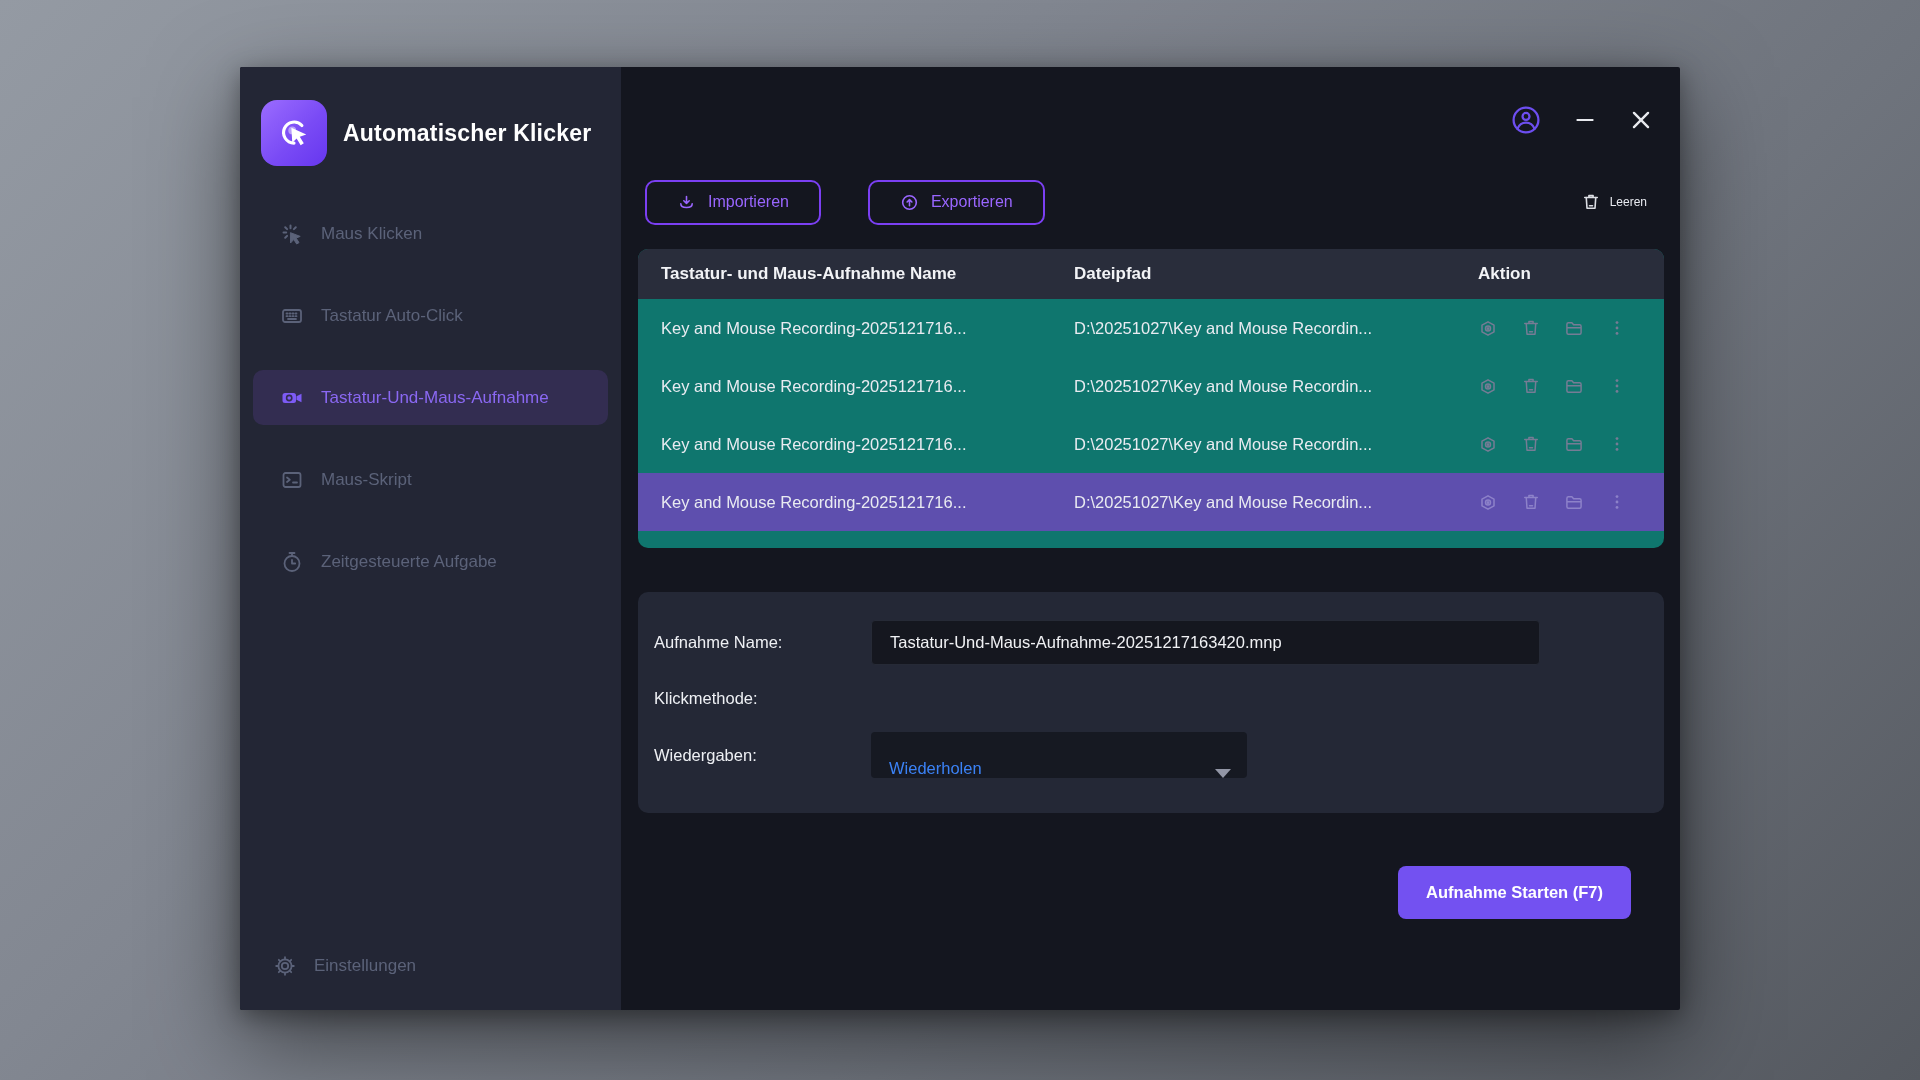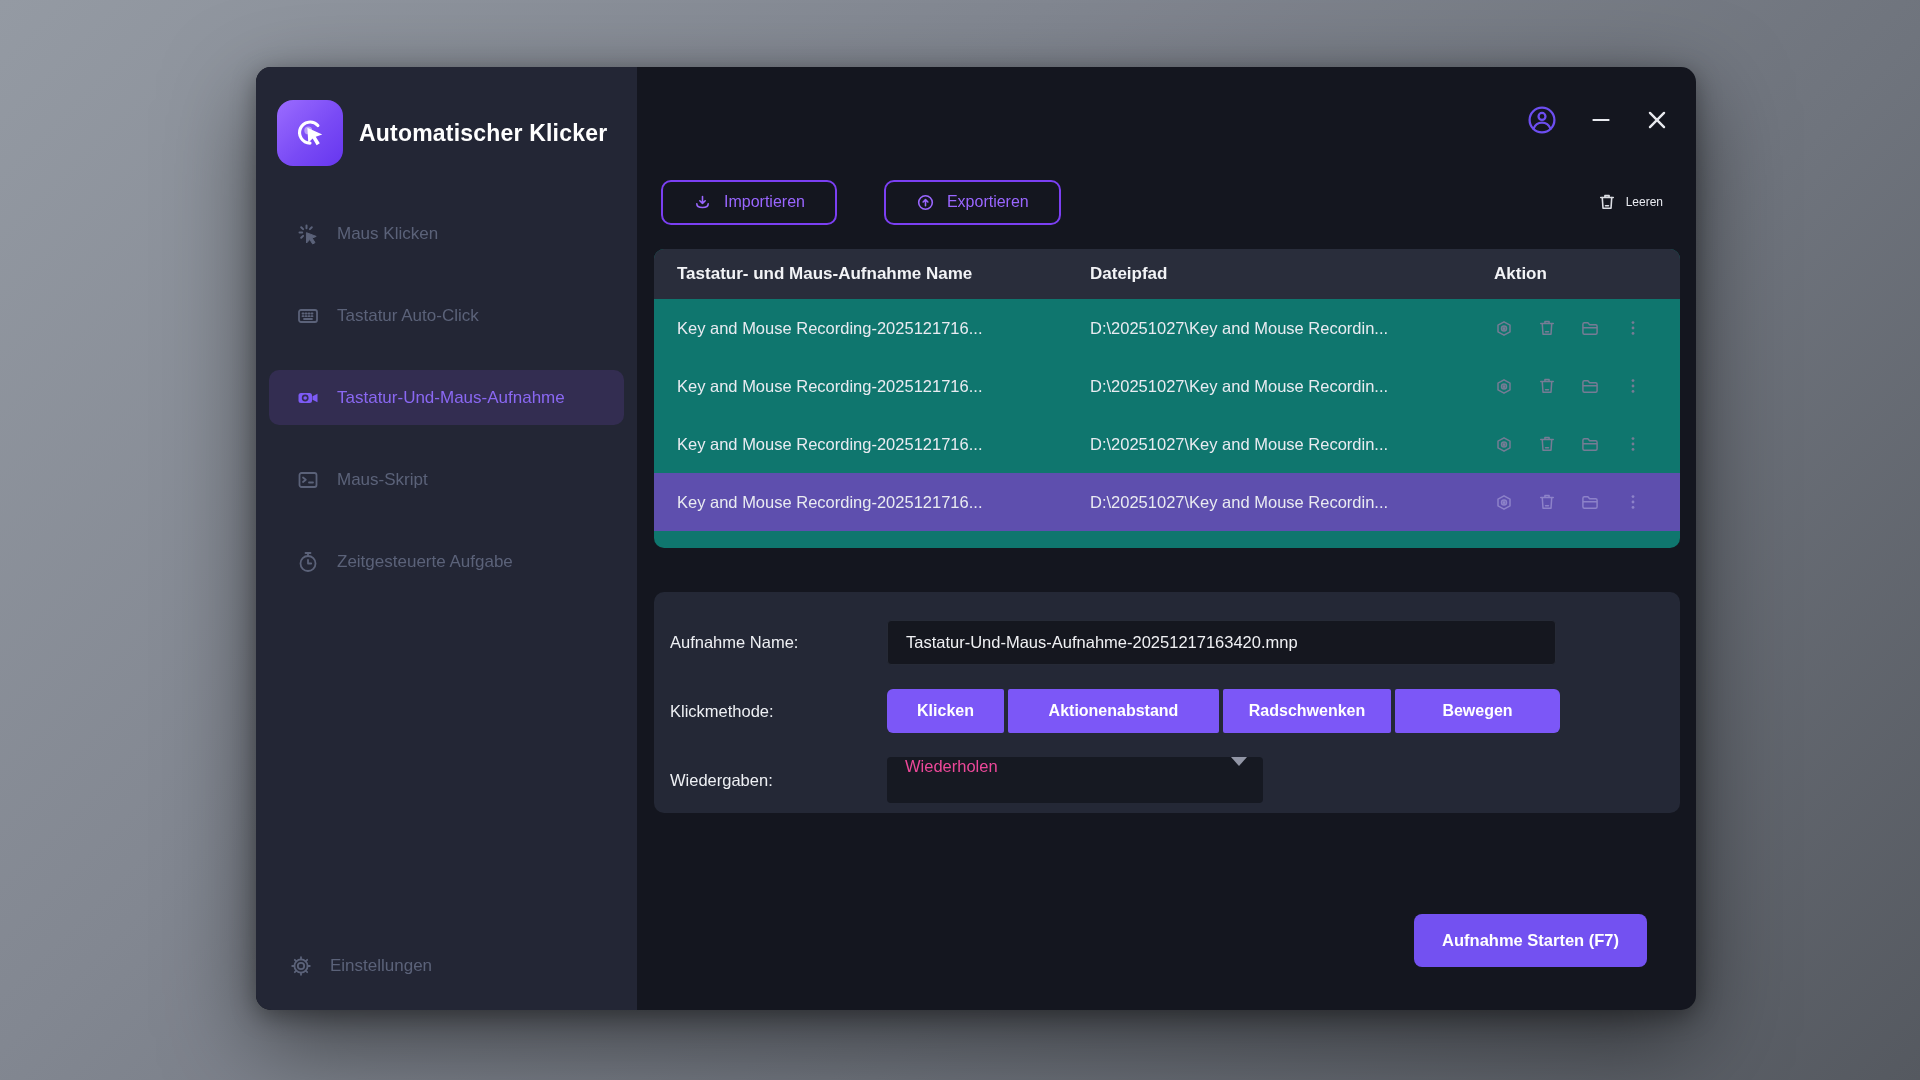--- a/index.html
+++ b/index.html
@@ -2,22 +2,22 @@
 <html><head>
 <meta charset="utf-8">
 <style>
   * { margin:0; padding:0; box-sizing:border-box; }
   html,body { width:1920px; height:1080px; overflow:hidden; }
   body {
     font-family:"Liberation Sans", sans-serif;
     background:linear-gradient(135deg,#949aa3 0%,#828791 35%,#6f747d 65%,#555960 100%);
   }
   .window {
-    position:absolute; left:256px; top:67px; width:1440px; height:943px;
-    border-radius:15px; background:#14161f; overflow:hidden; display:flex;
+    position:absolute; left:240px; top:67px; width:1440px; height:943px;
+    border-radius:2px; background:#14161f; overflow:hidden; display:flex;
     box-shadow:0 30px 90px rgba(0,0,0,.5), 0 6px 24px rgba(0,0,0,.35);
   }
   
   .sidebar { width:381px; background:#232635; position:relative; flex:none; }
   .brand { display:flex; align-items:center; gap:16px; padding:33px 14px 0 21px; }
   .logo {
     width:66px; height:66px; border-radius:16px; flex:none;
     background:linear-gradient(135deg,#9b6cff 0%,#7a4bf5 55%,#6636ef 100%);
     display:flex; align-items:center; justify-content:center;
   }
@@ -70,29 +70,29 @@
   }
   .seg-group { display:flex; gap:4px; }
   .seg {
     height:44px; background:#7c57f7; color:#ffffff; font-size:16px; font-weight:600; font-family:inherit;
     border:none; border-radius:2px; cursor:pointer;
   }
   .seg:first-child { border-radius:6px 2px 2px 6px; }
   .seg:last-child { border-radius:2px 6px 6px 2px; }
   .seg-1 { width:117px; } .seg-2 { width:211px; } .seg-3 { width:168px; } .seg-4 { width:165px; }
   .dropdown {
-    width:376px; height:46px; background:#161922; border-radius:4px; display:flex; align-items:flex-start;
-    padding:0 16px 0 18px; color:#ec4899; font-size:16.5px; cursor:pointer;
+    width:376px; height:46px; background:#161922; border-radius:4px; display:flex; align-items:flex-end;
+    padding:0 16px 0 18px; color:#3b82f6; font-size:16.5px; cursor:pointer;
   }
   .caret { margin-left:auto; width:0; height:0; border-left:8px solid transparent; border-right:8px solid transparent; border-top:9px solid #9296a6; }
   
   .footer-actions { display:flex; justify-content:flex-end; gap:49px; padding-right:49px; margin-top:53px; }
   .primary-btn {
     height:53px; padding:0 28px; background:#7351f1; border:none; border-radius:8px;
-    color:#ffffff; font-size:16.5px; font-weight:600; font-family:inherit; cursor:pointer;margin-top:48px;
+    color:#ffffff; font-size:16.5px; font-weight:600; font-family:inherit; cursor:pointer;
   }
   svg { display:block; }
 </style>
 </head>
 <body>
 
 <div class="window">
 
   <div class="sidebar">
     <div class="brand">
@@ -359,26 +359,20 @@
 
     </div>
 
     <div class="form-card">
       <div class="form-row">
         <div class="form-label">Aufnahme Name:</div>
         <input class="text-input" type="text" value="Tastatur-Und-Maus-Aufnahme-20251217163420.mnp" style="">
       </div>
       <div class="form-row">
         <div class="form-label">Klickmethode:</div>
-        <div class="seg-group">
-          <button class="seg seg-1">Klicken</button>
-          <button class="seg seg-2">Aktionenabstand</button>
-          <button class="seg seg-3">Radschwenken</button>
-          <button class="seg seg-4">Bewegen</button>
-        </div>
       </div>
       <div class="form-row">
         <div class="form-label">Wiedergaben:</div>
         <div class="dropdown">
           <span>Wiederholen</span>
           <span class="caret"></span>
         </div>
       </div>
     </div>
 

